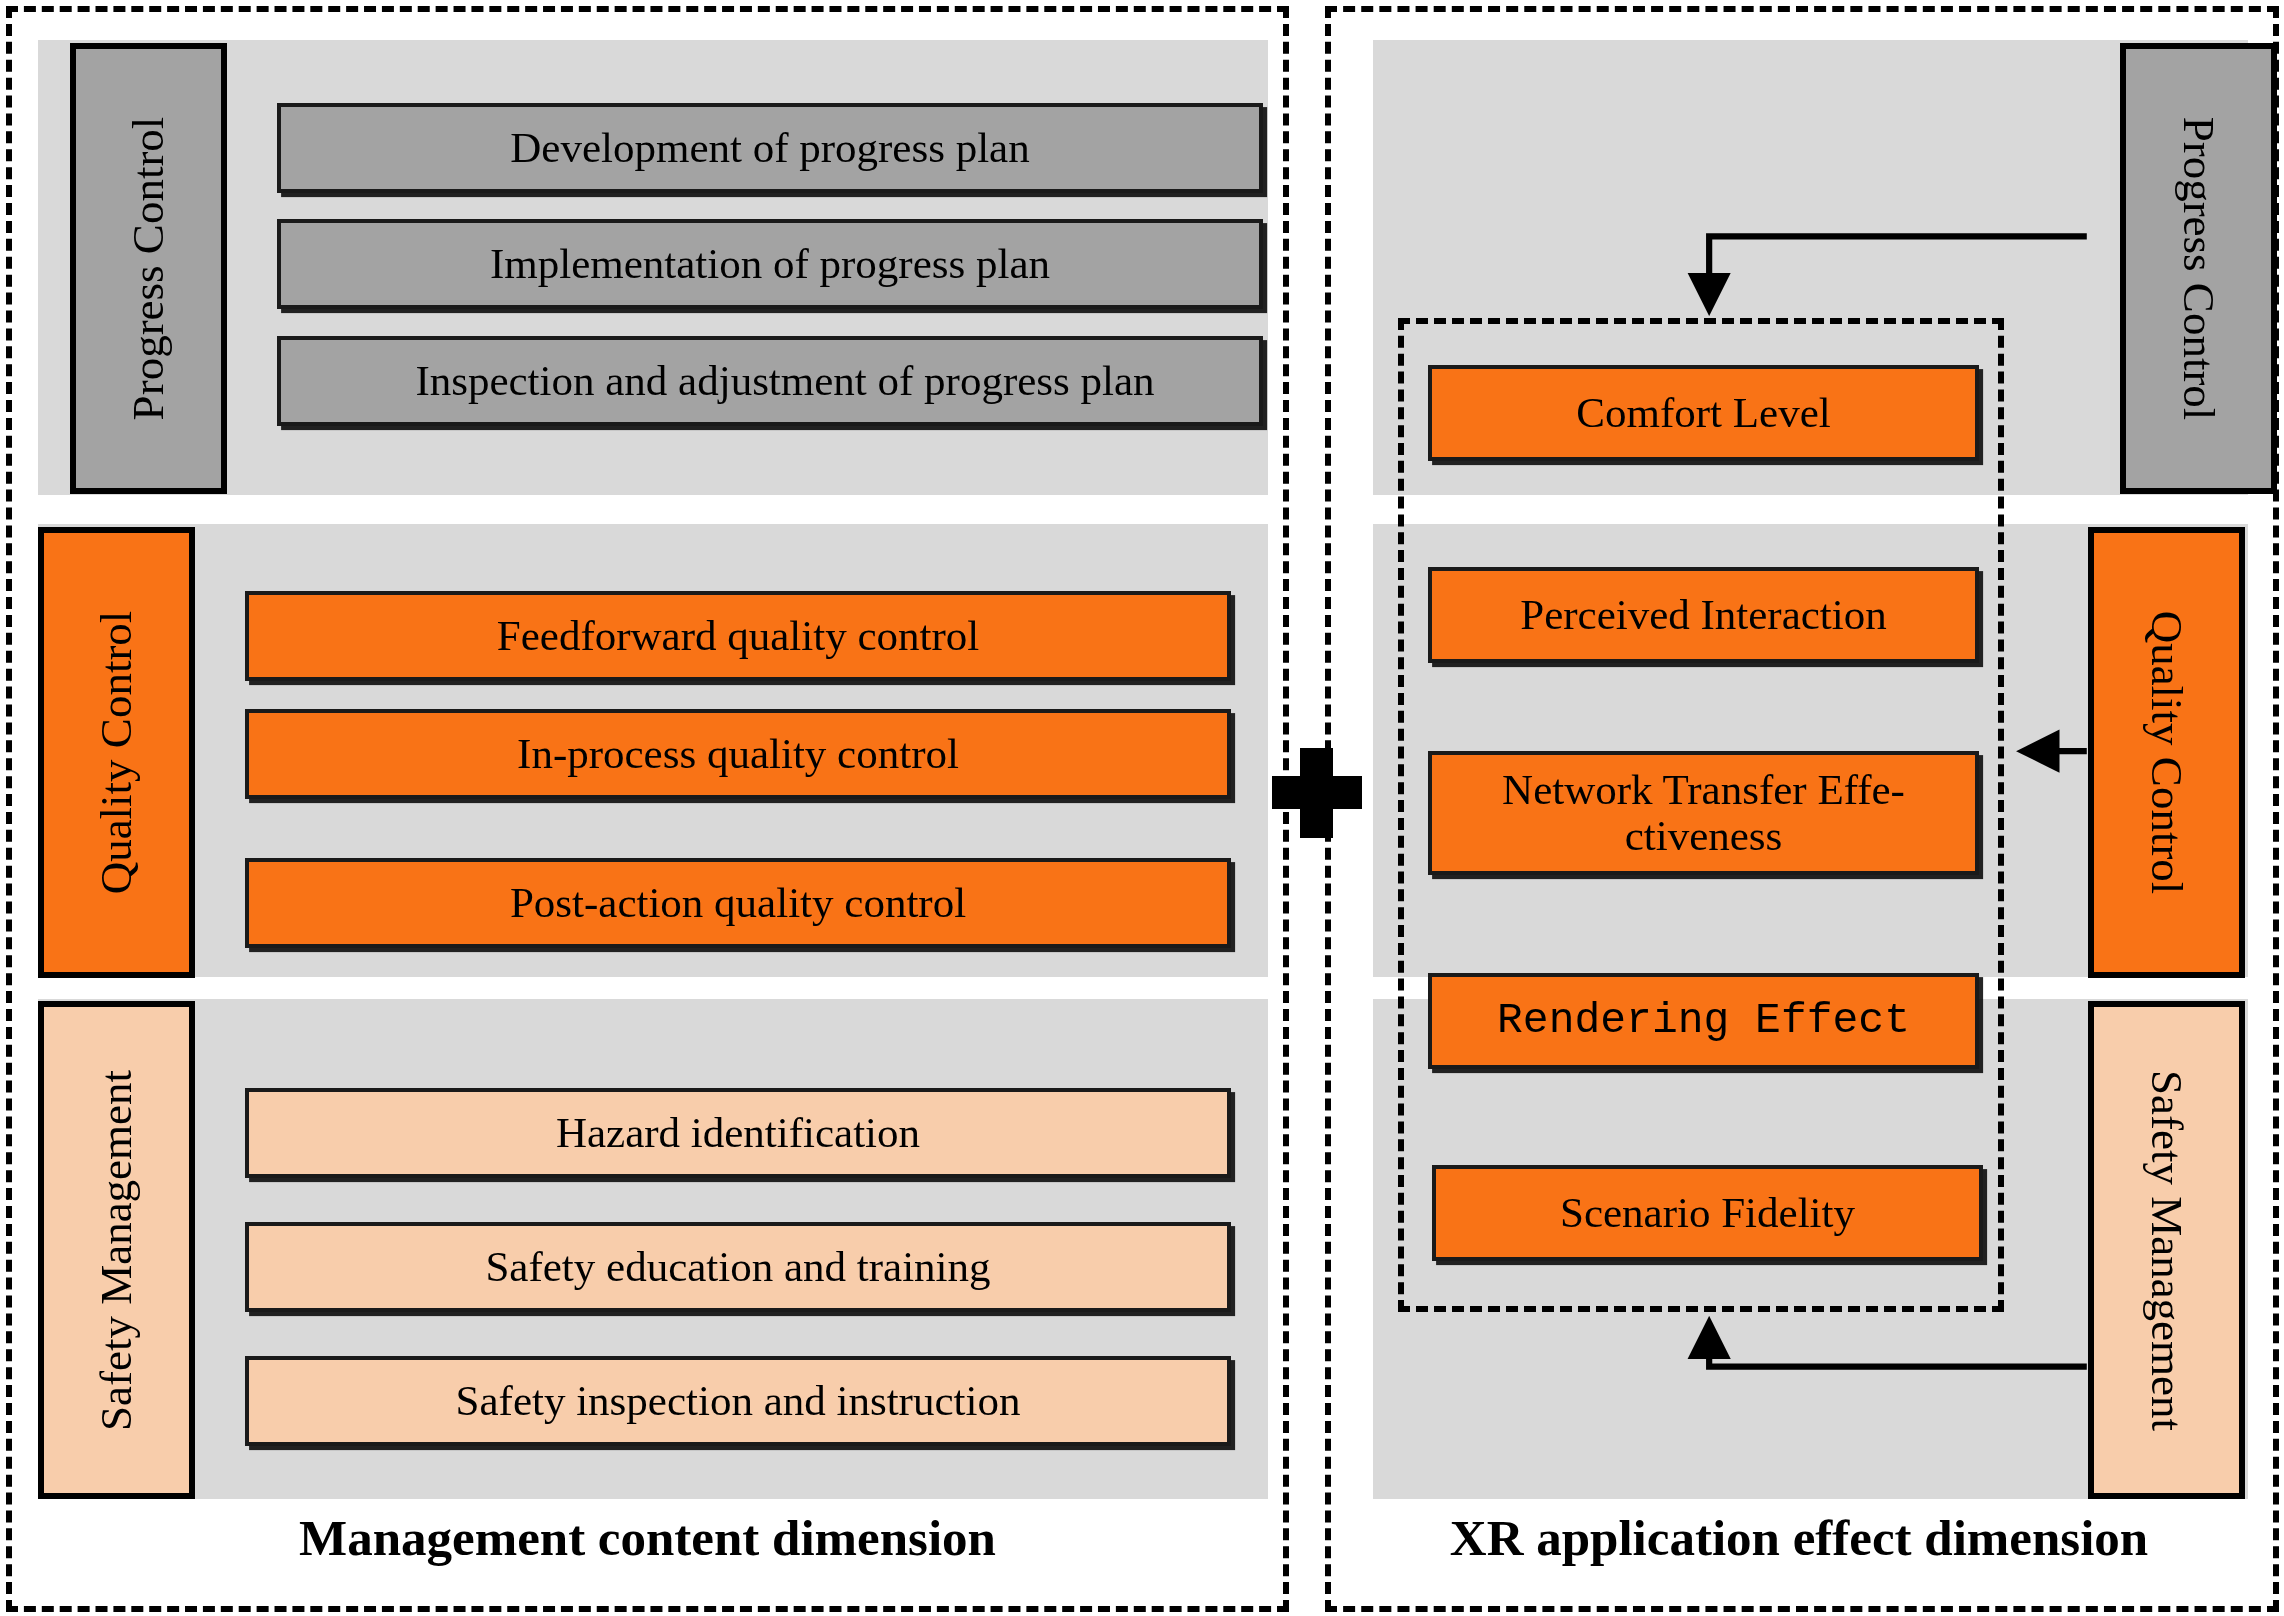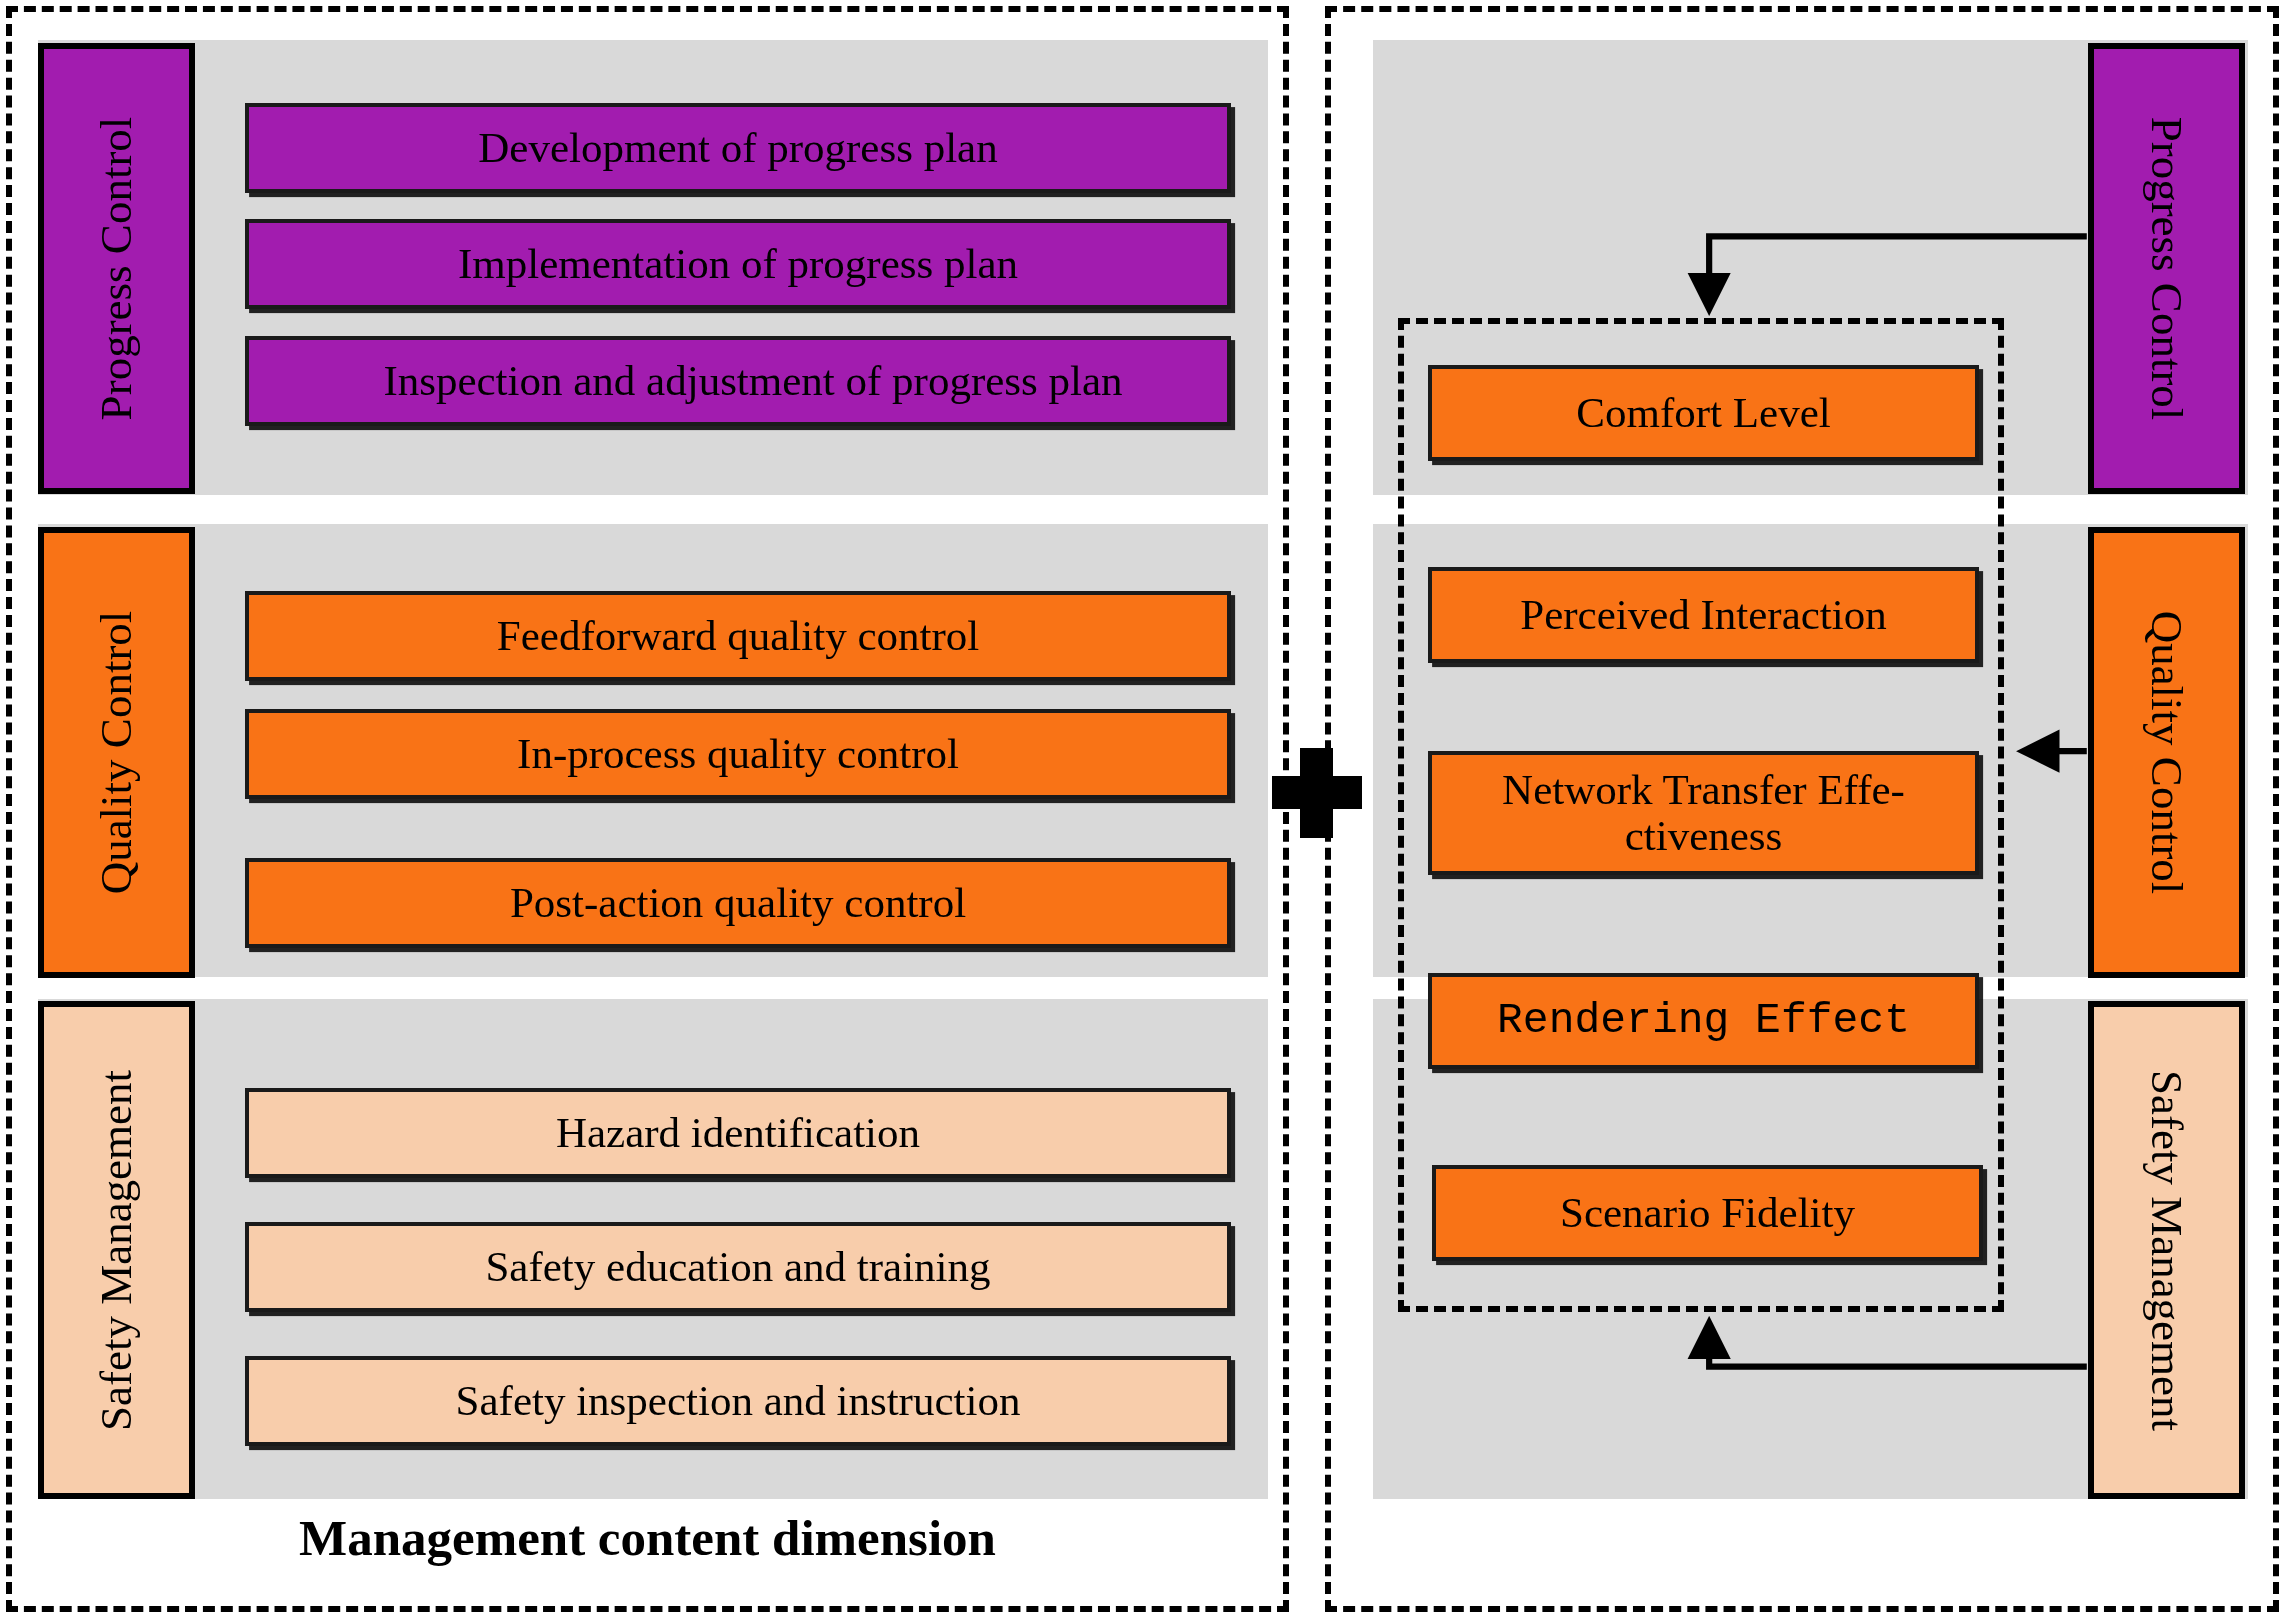--- a/index.html
+++ b/index.html
@@ -32,21 +32,21 @@
   .vlabel span{
     display:block;
     white-space:nowrap;
     font-size:45px;
     line-height:1;
     color:#000;
   }
   .vlabel.left span{ transform:rotate(-90deg); }
   .vlabel.right span{ transform:rotate(90deg); }
 
-  .green{background:#a21caf;}
+  .green{background:#a3a3a3;margin-left:32px;}
   .yellow{background:#f97316;}
   .orange{background:#f8cdab;}
 
   
   .cbox{
     position:absolute;
     border:4.1px solid #1a1a1a;
     box-sizing:border-box;
     display:flex;align-items:center;justify-content:center;
     text-align:center;
@@ -186,15 +186,16 @@
     </defs>
 
     <path d="M 3028 343 L 2480 343 L 2480 446" fill="none" stroke="#000" stroke-width="9" marker-end="url(#arrowhead)"></path>
 
     <path d="M 3028 1090 L 2938 1090" fill="none" stroke="#000" stroke-width="9" marker-end="url(#arrowhead)"></path>
 
     <path d="M 3028 1983 L 2480 1983 L 2480 1922" fill="none" stroke="#000" stroke-width="9" marker-end="url(#arrowhead)"></path>
   </svg>
 
   <div class="caption" id="caption-left">Management content dimension</div>
+  <div class="caption" id="caption-right">XR application effect dimension</div>
 
 </div>
 
 
 </body></html>

